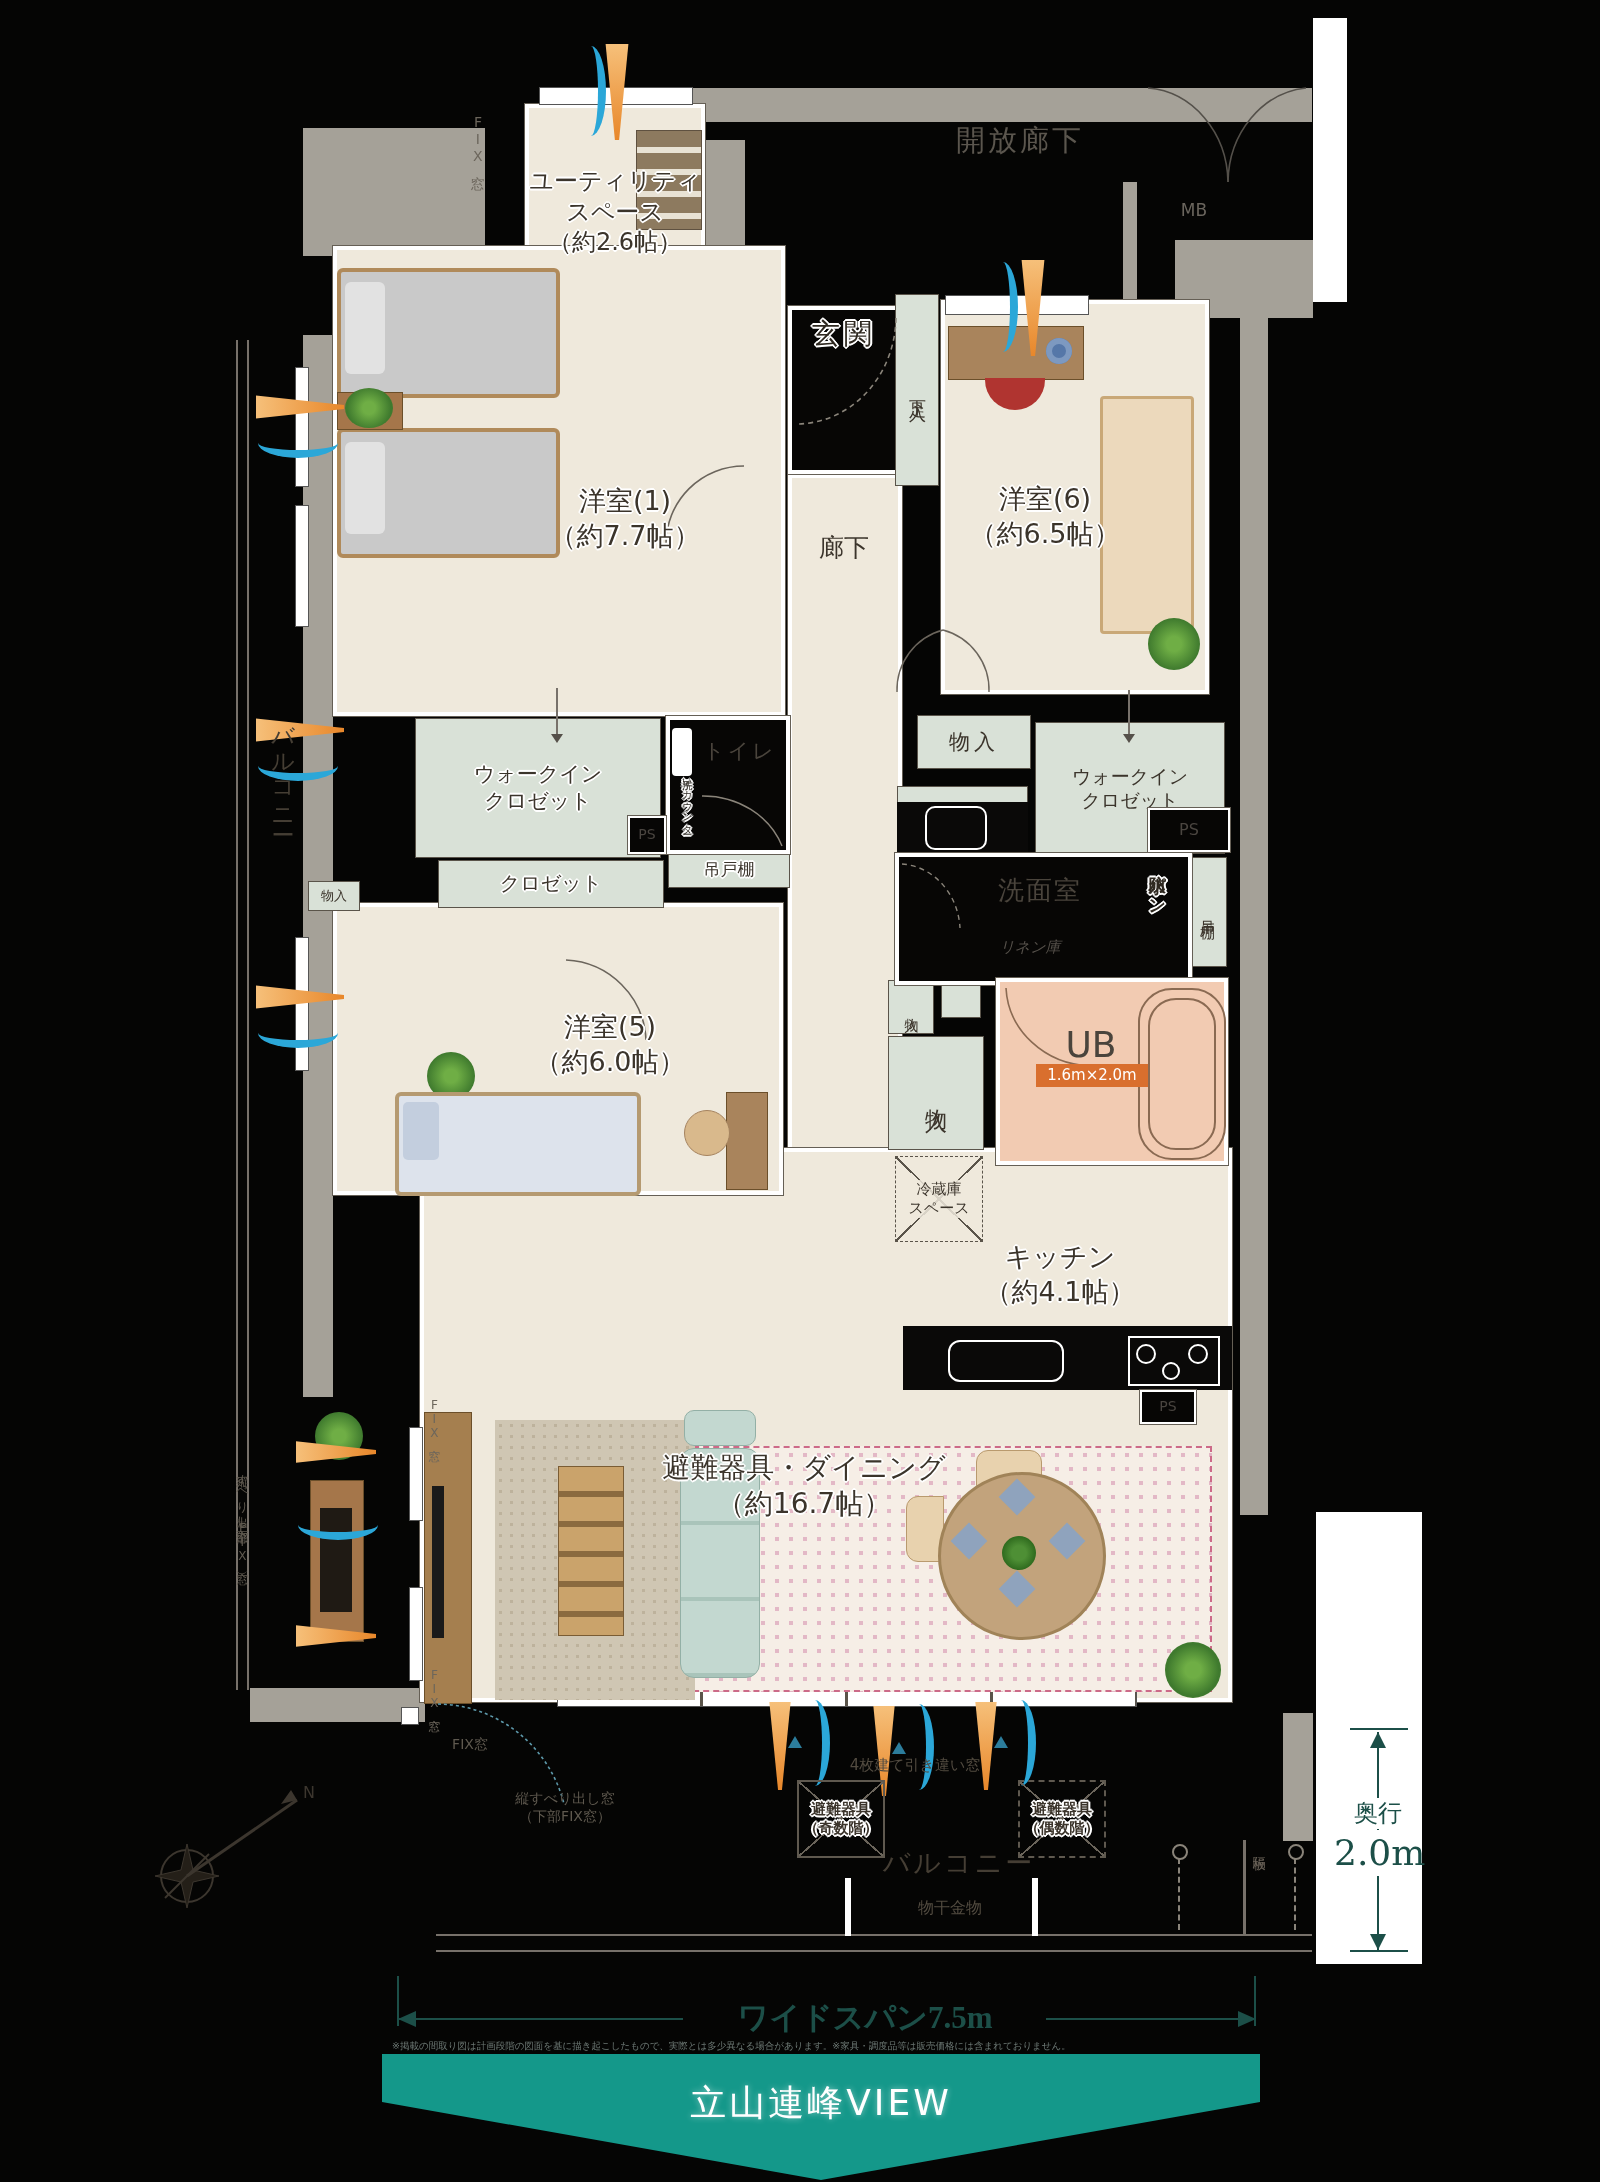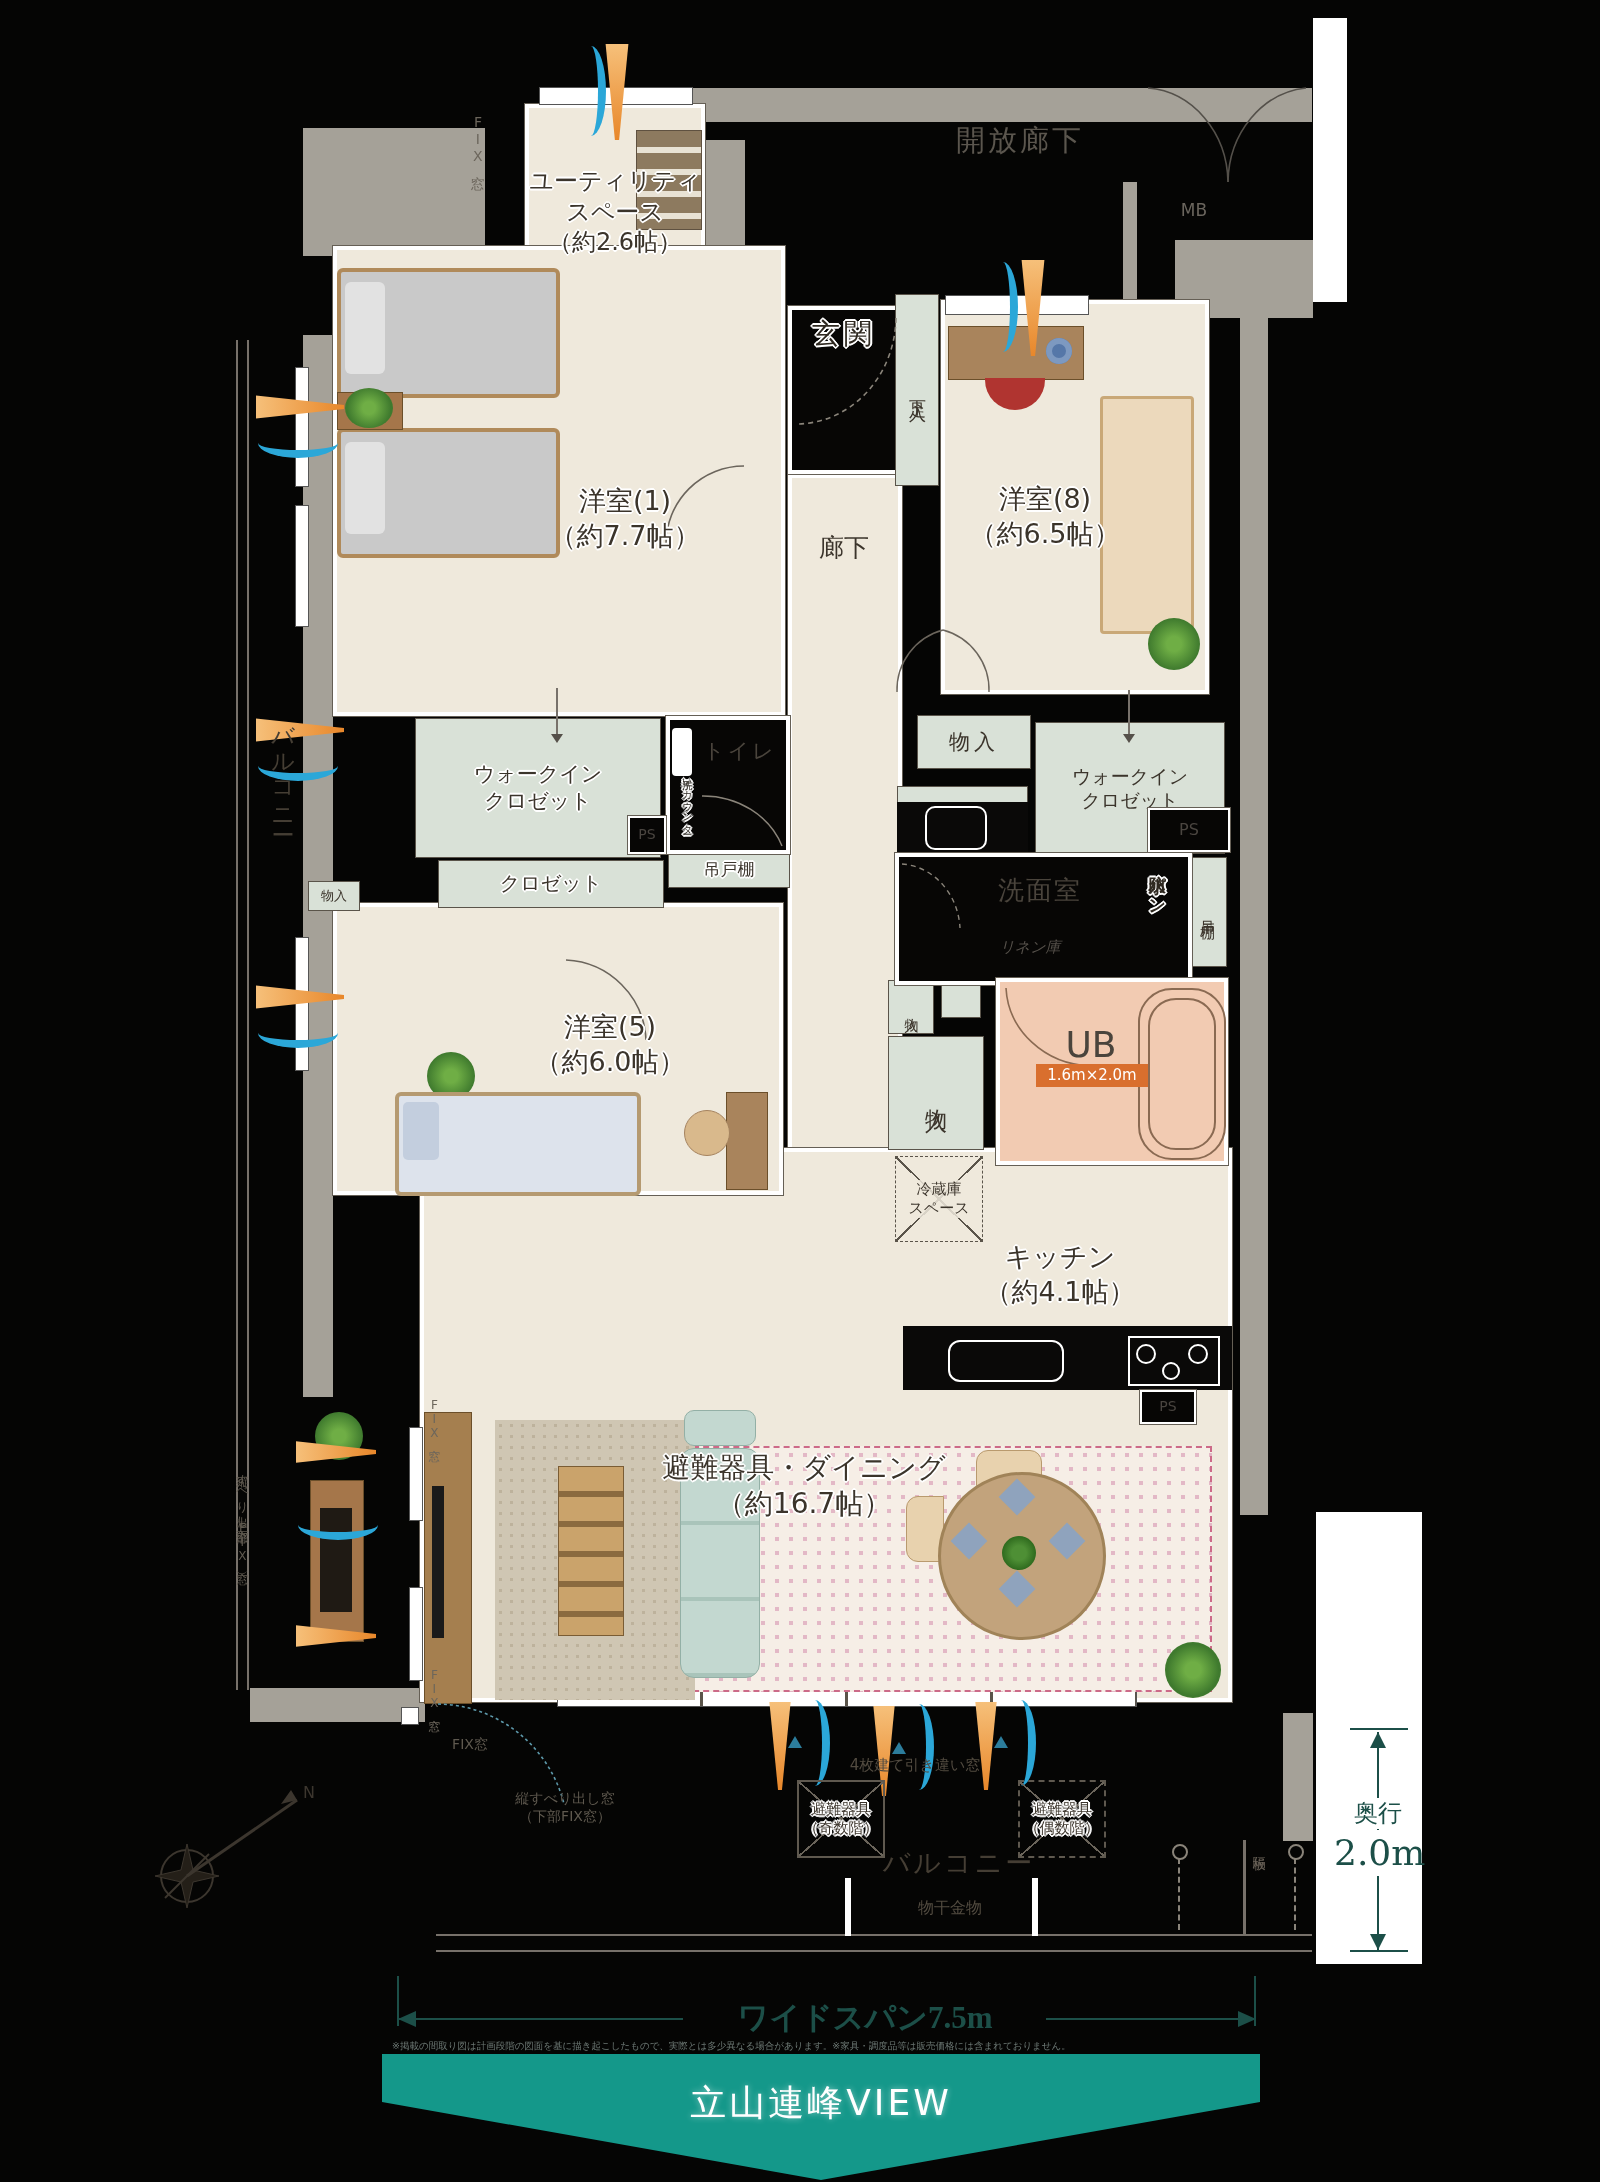--- a/index.html
+++ b/index.html
@@ -17,21 +17,21 @@
   .v{writing-mode:vertical-rl;text-orientation:upright;letter-spacing:2px;}
   .ctr{display:flex;align-items:center;justify-content:center;flex-direction:column;}
   .cone{position:absolute;background:linear-gradient(180deg,#f6c07a,#e8872a);clip-path:polygon(12% 0,88% 0,57% 100%,43% 100%);}
   .coneH{position:absolute;background:linear-gradient(90deg,#e8872a,#f6c07a);clip-path:polygon(100% 12%,100% 88%,0 57%,0 43%);transform:scaleX(-1);}
   .cres{position:absolute;width:22px;height:90px;border-right:8px solid #2ba7d8;border-radius:50%;}
   .cresH{position:absolute;width:80px;height:22px;border-bottom:8px solid #2ba7d8;border-radius:50%;}
   .tri{position:absolute;width:0;height:0;border-left:7px solid transparent;border-right:7px solid transparent;border-bottom:12px solid #2c7d9c;}
   .xbg{background-image:linear-gradient(to top right,transparent 49.2%,#5a544a 49.2%,#5a544a 50.8%,transparent 50.8%),
                         linear-gradient(to bottom right,transparent 49.2%,#5a544a 49.2%,#5a544a 50.8%,transparent 50.8%);}
   .xbgd{background-image:linear-gradient(to top right,transparent 49.2%,#6a645a 49.2%,#6a645a 50.8%,transparent 50.8%),
-                         linear-gradient(to bottom right,transparent 49.2%,#6a645a 49.2%,#6a645a 50.8%,transparent 50.8%);}
+                         linear-gradient(to bottom right,transparent 49.2%,#6a645a 49.2%,#6a645a 50.8%,transparent 50.8%);font-weight:bold;}
   .teal{color:#1c4f48;}
   svg{position:absolute;overflow:visible;}
 </style>
 </head>
 <body>
 
 <div id="stage">
 
   <div class="gray" style="left:303px;top:128px;width:182px;height:128px;"></div>
   <div class="gray" style="left:690px;top:88px;width:622px;height:34px;"></div>
@@ -279,21 +279,21 @@
   </div>
 
   <div class="lbl halo" style="left:796px;top:316px;width:96px;font-size:28px;color:#2e2820;letter-spacing:4px;">玄関</div>
   <div class="lbl" style="left:788px;top:532px;width:112px;font-size:25px;">廊下</div>
 
   <div class="lbl halo" style="left:455px;top:484px;width:340px;font-size:27px;">
     <div>洋室(1)</div>
       <div>（約7.7帖）</div>
   </div>
   <div class="lbl halo" style="left:910px;top:482px;width:270px;font-size:27px;">
-    <div>洋室(8)</div>
+    <div>洋室(6)</div>
       <div>（約6.5帖）</div>
   </div>
   <div class="lbl halo" style="left:470px;top:1010px;width:280px;font-size:27px;">
     <div>洋室(5)</div>
       <div>（約6.0帖）</div>
   </div>
 
   <div class="lbl" style="left:694px;top:738px;width:92px;font-size:21px;color:#4a443c;letter-spacing:3px;">トイレ</div>
   <div class="lbl v halo" style="left:680px;top:772px;font-size:10px;color:#2e2a24;letter-spacing:0;">手洗いカウンター</div>
 

